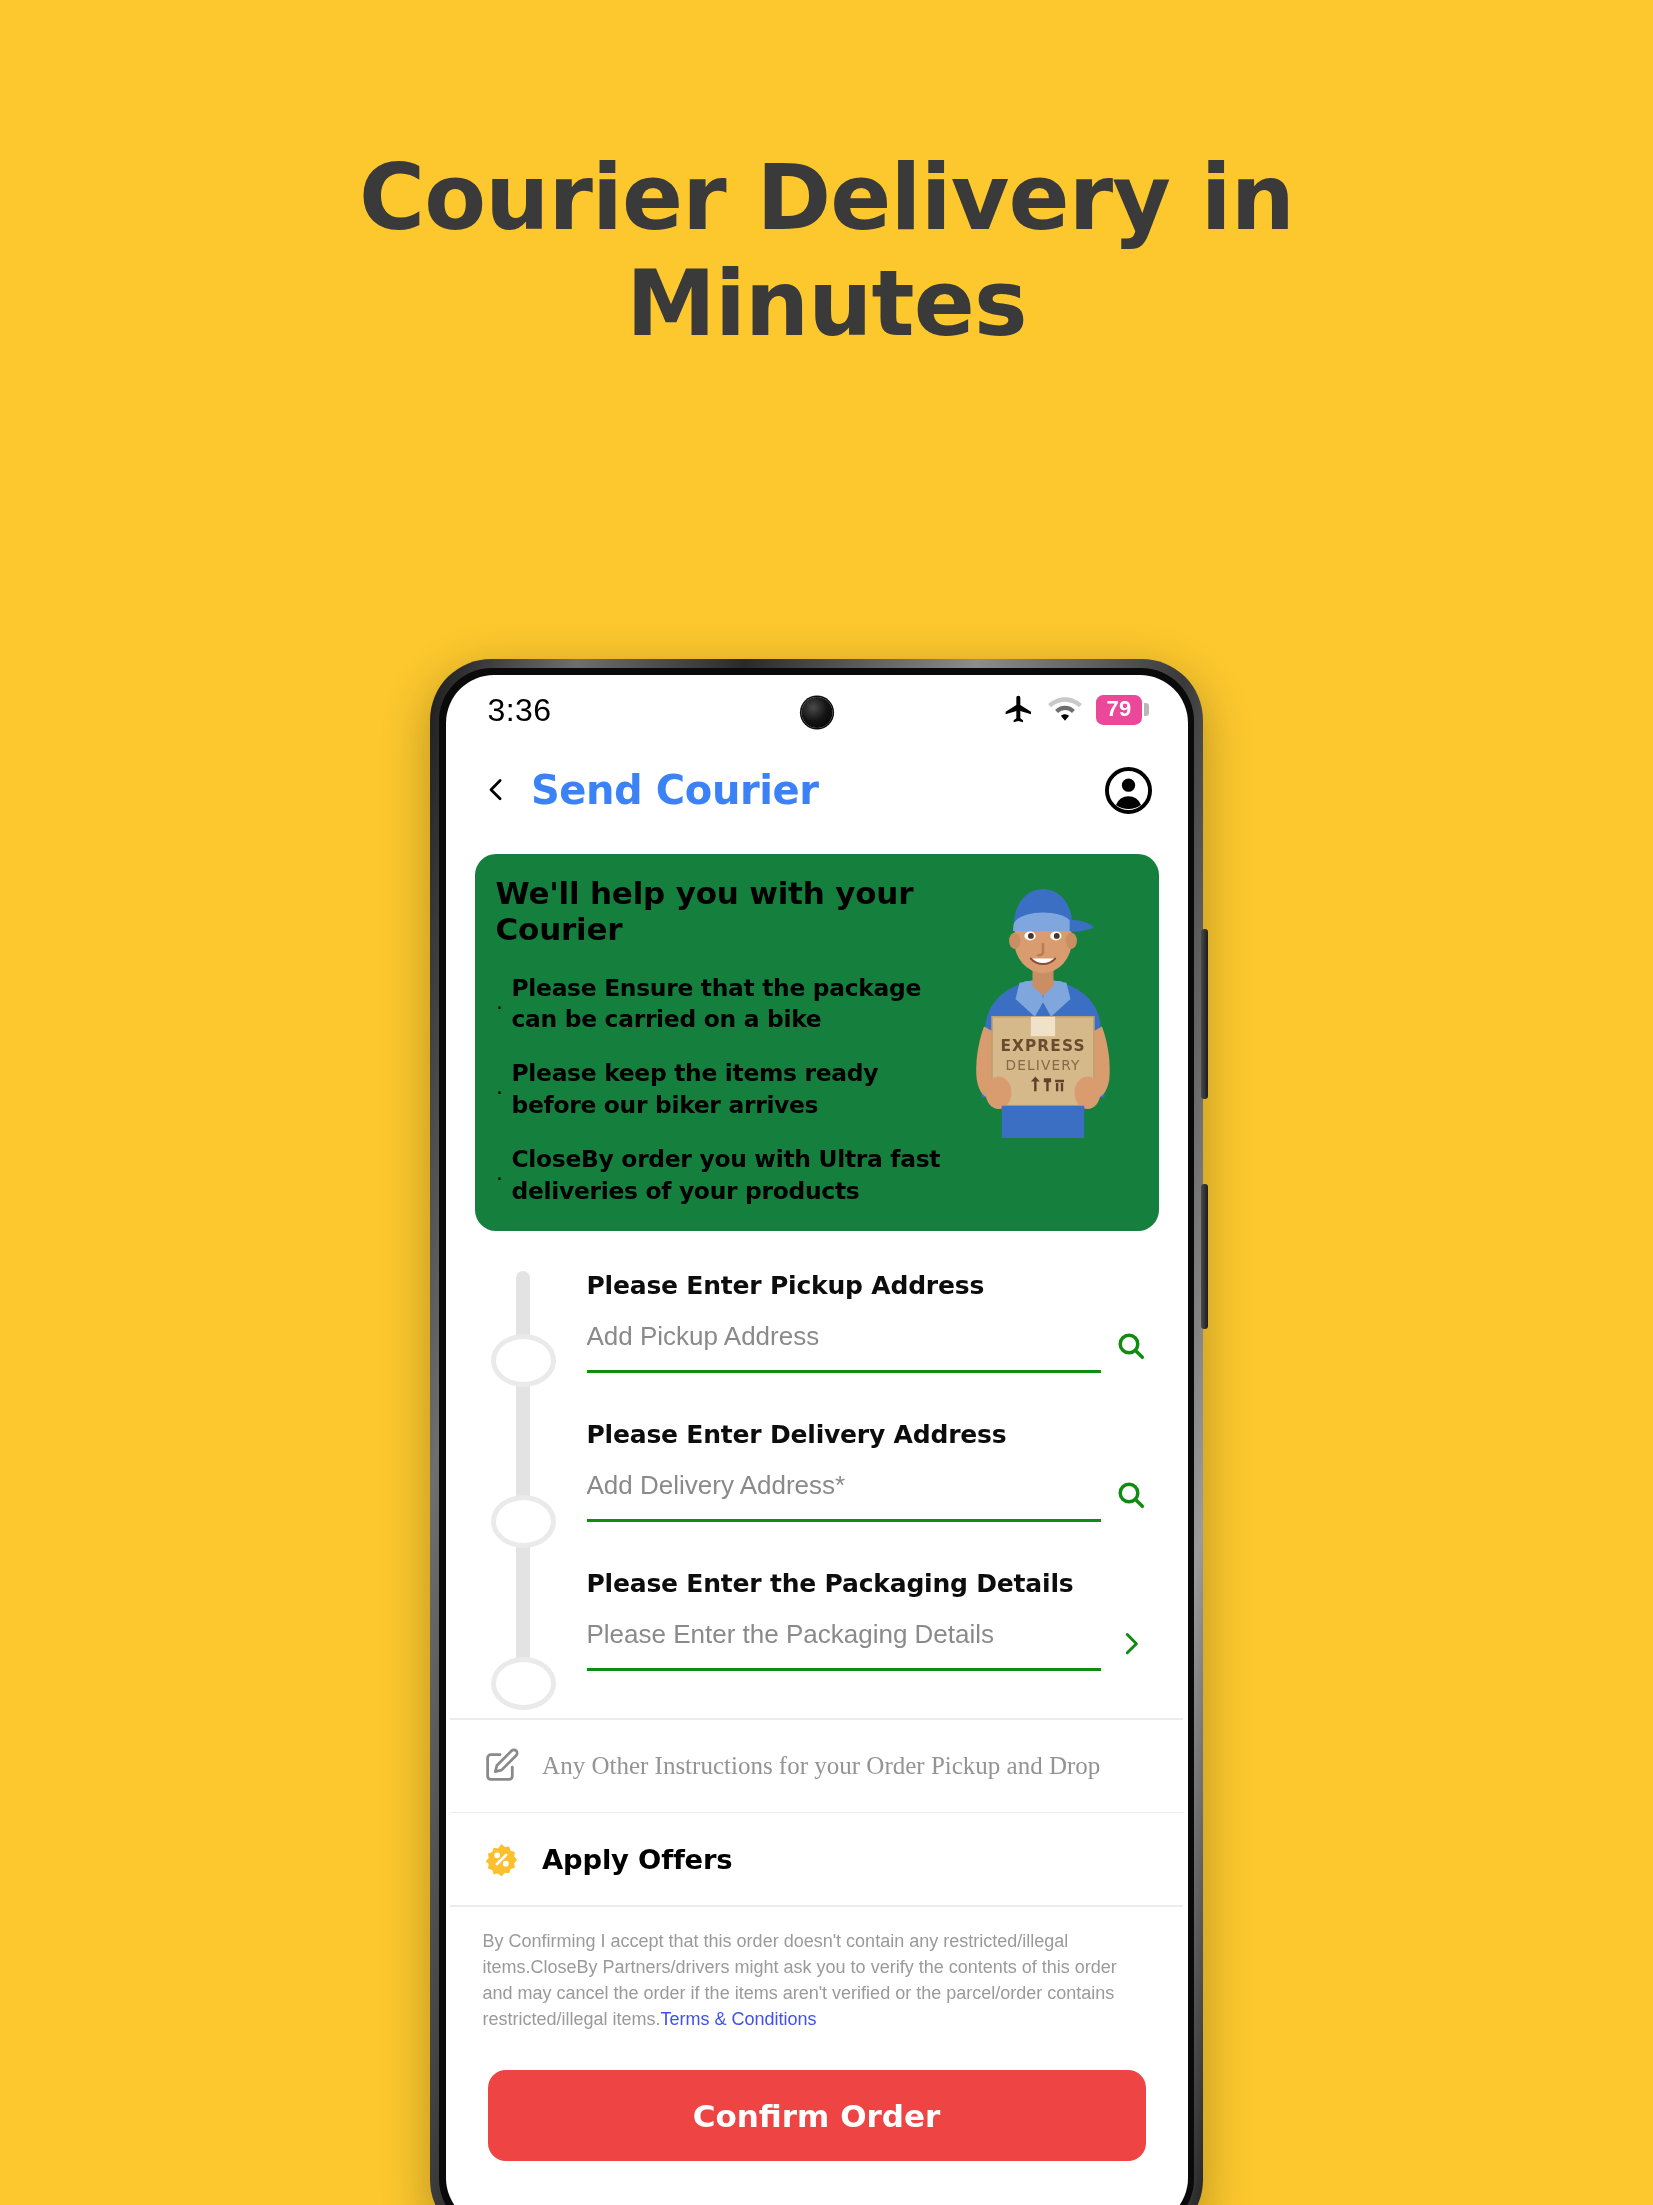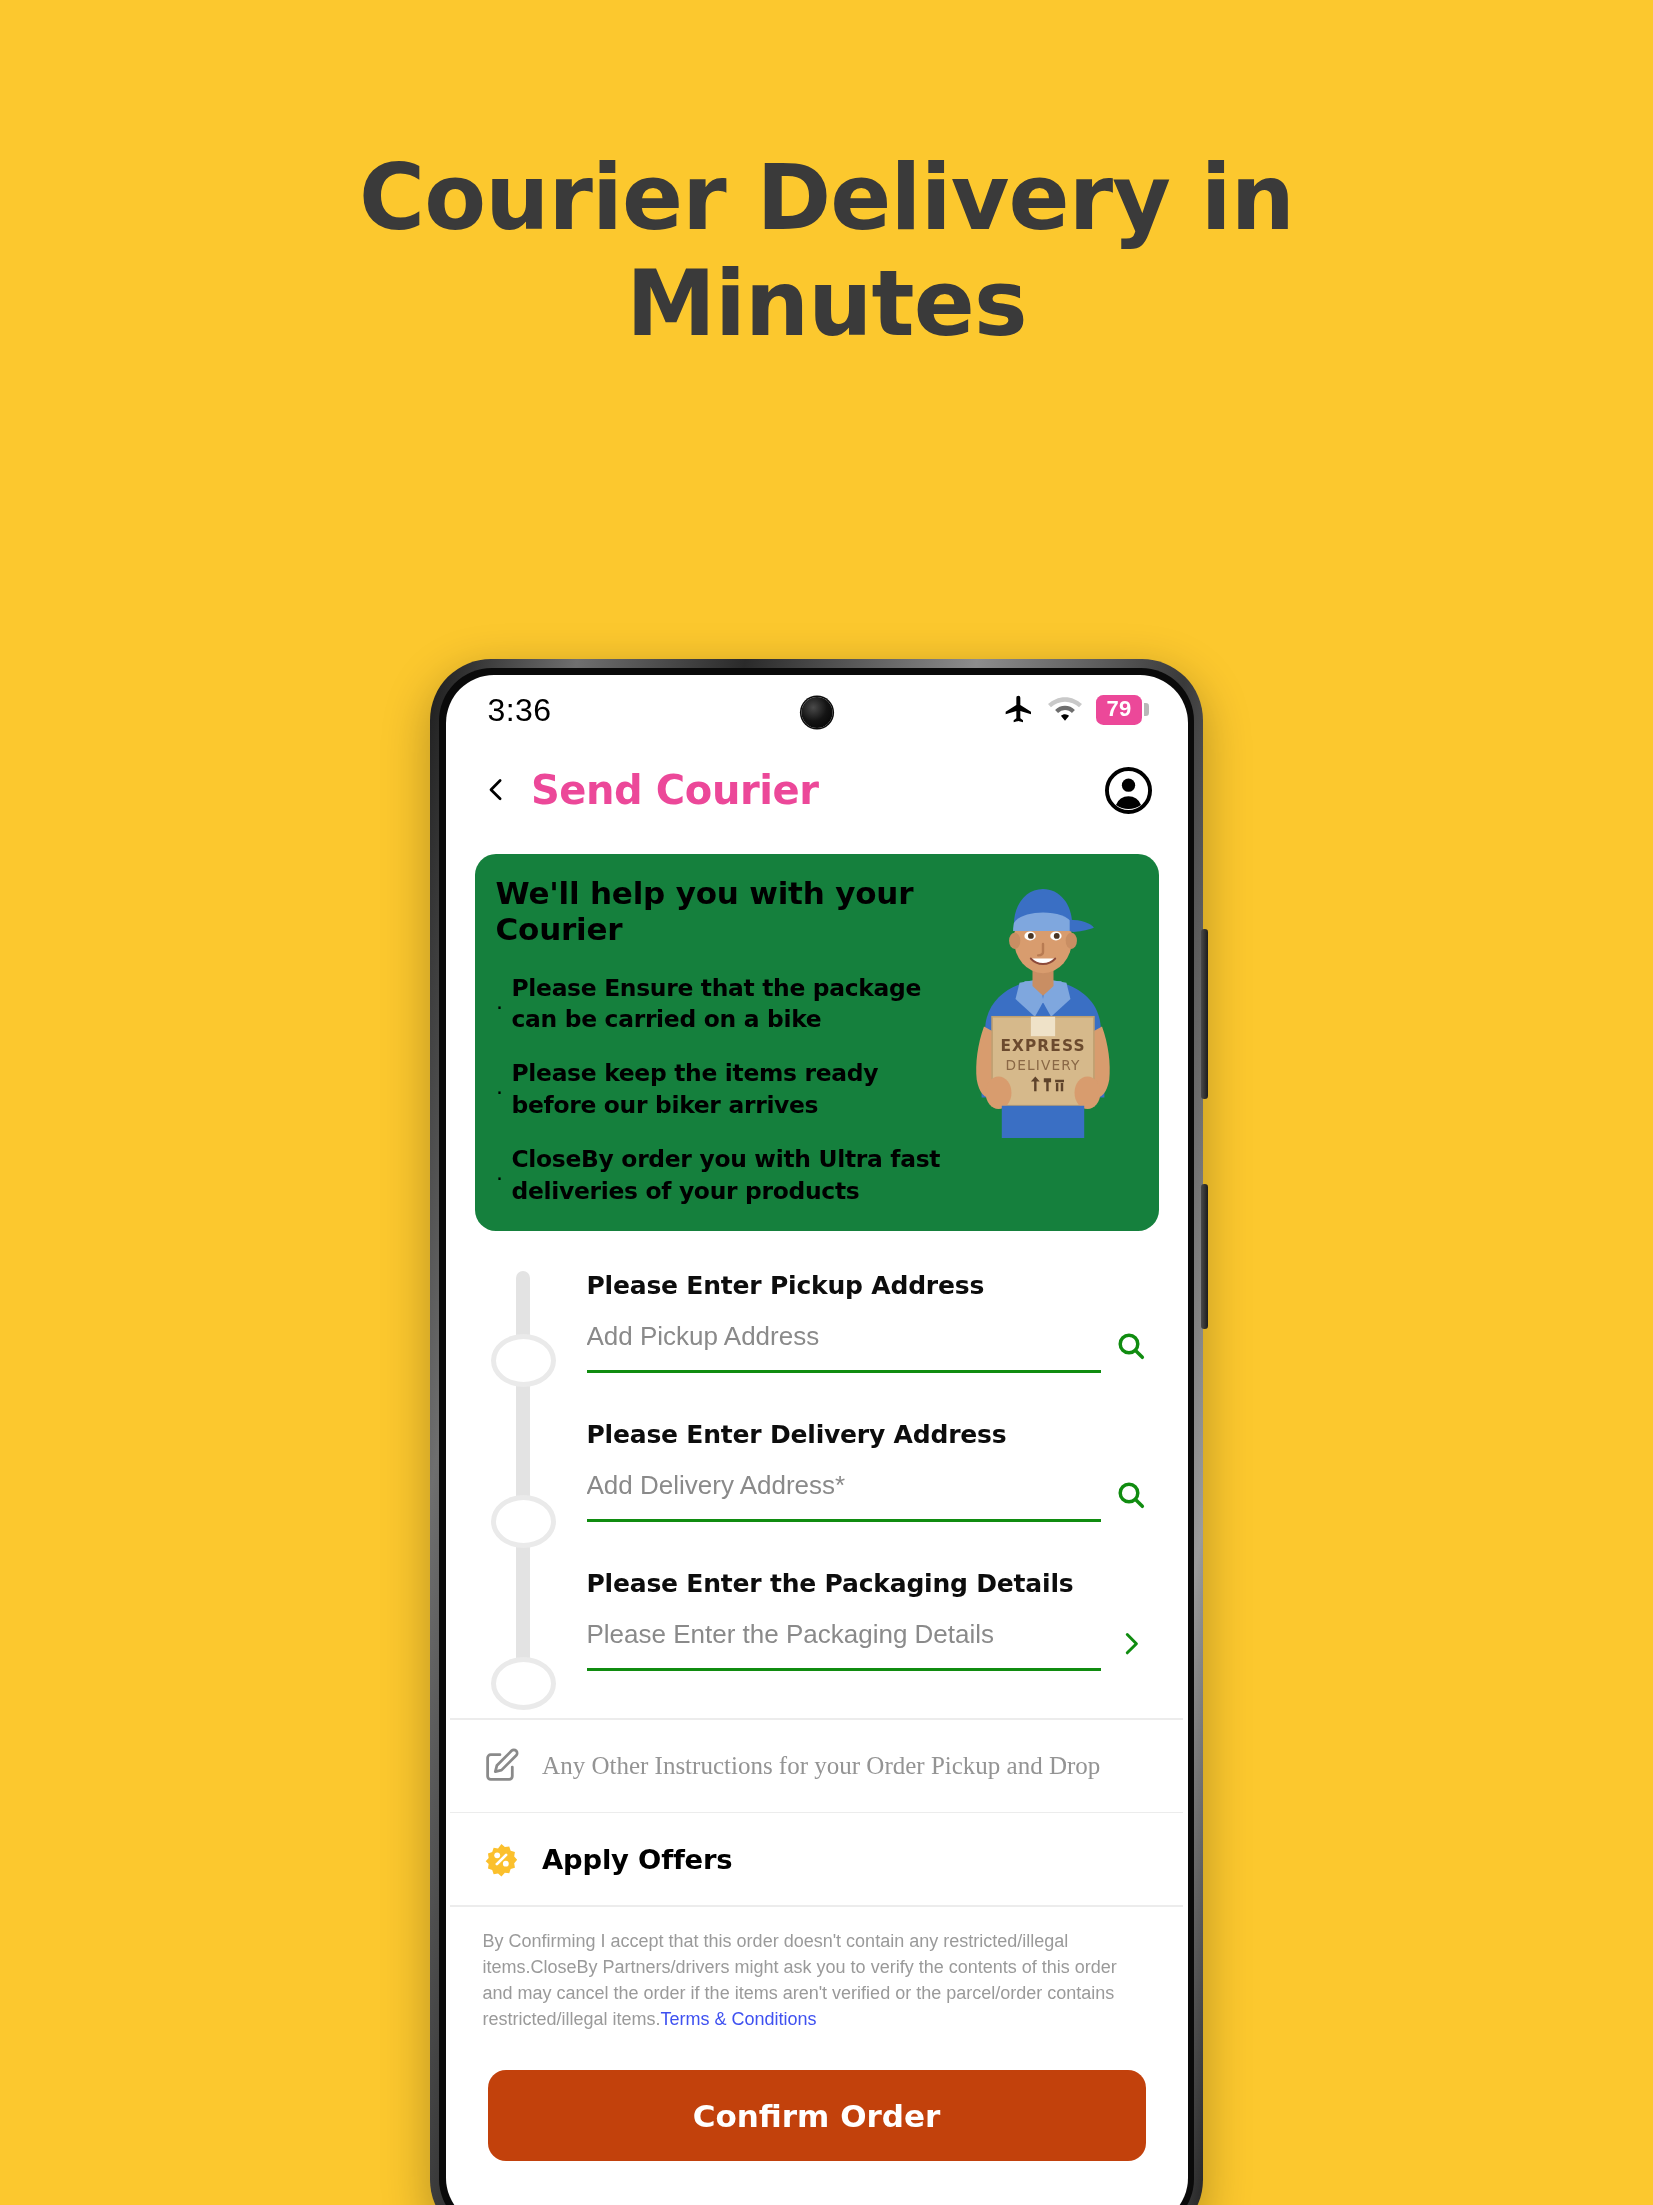--- a/index.html
+++ b/index.html
@@ -105,21 +105,21 @@
     padding:21px 36px 24px 37px;
   }
   .back-chevron{
     width:27.4px;height:27.4px;
     flex:0 0 auto;
     margin-right:21px;
     cursor:pointer;
   }
   .appbar-title{
     font-family:"DejaVu Sans", sans-serif;
-    font-size:40px; font-weight:bold; color:#ec4899;
+    font-size:40px; font-weight:bold; color:#3b82f6;
     letter-spacing:-0.4px;
     flex:1 1 auto;
   }
   .avatar-icon{ width:47px;height:47px; flex:0 0 auto; cursor:pointer; }
 
   
   .info-card{
     margin:16px 29px 0 29px;
     background:#15803d;
     border-radius:21px;
@@ -251,21 +251,21 @@
     font-size:18px;
     line-height:1.45;
     color:#9A9A9A;
   }
   .terms a{ color:#3F51F0; text-decoration:none; }
 
   
   .confirm-wrap{ padding:24px 42px 0; }
   .confirm-btn{
     width:100%;
-    background:#c2410c;
+    background:#ef4444;
     border:none;
     border-radius:18px;
     padding:27.4px 0;
     font-family:"DejaVu Sans", sans-serif;
     font-size:31px; font-weight:bold;
     color:#FFFFFF;
     cursor:default;
   }
 </style>
 </head>

